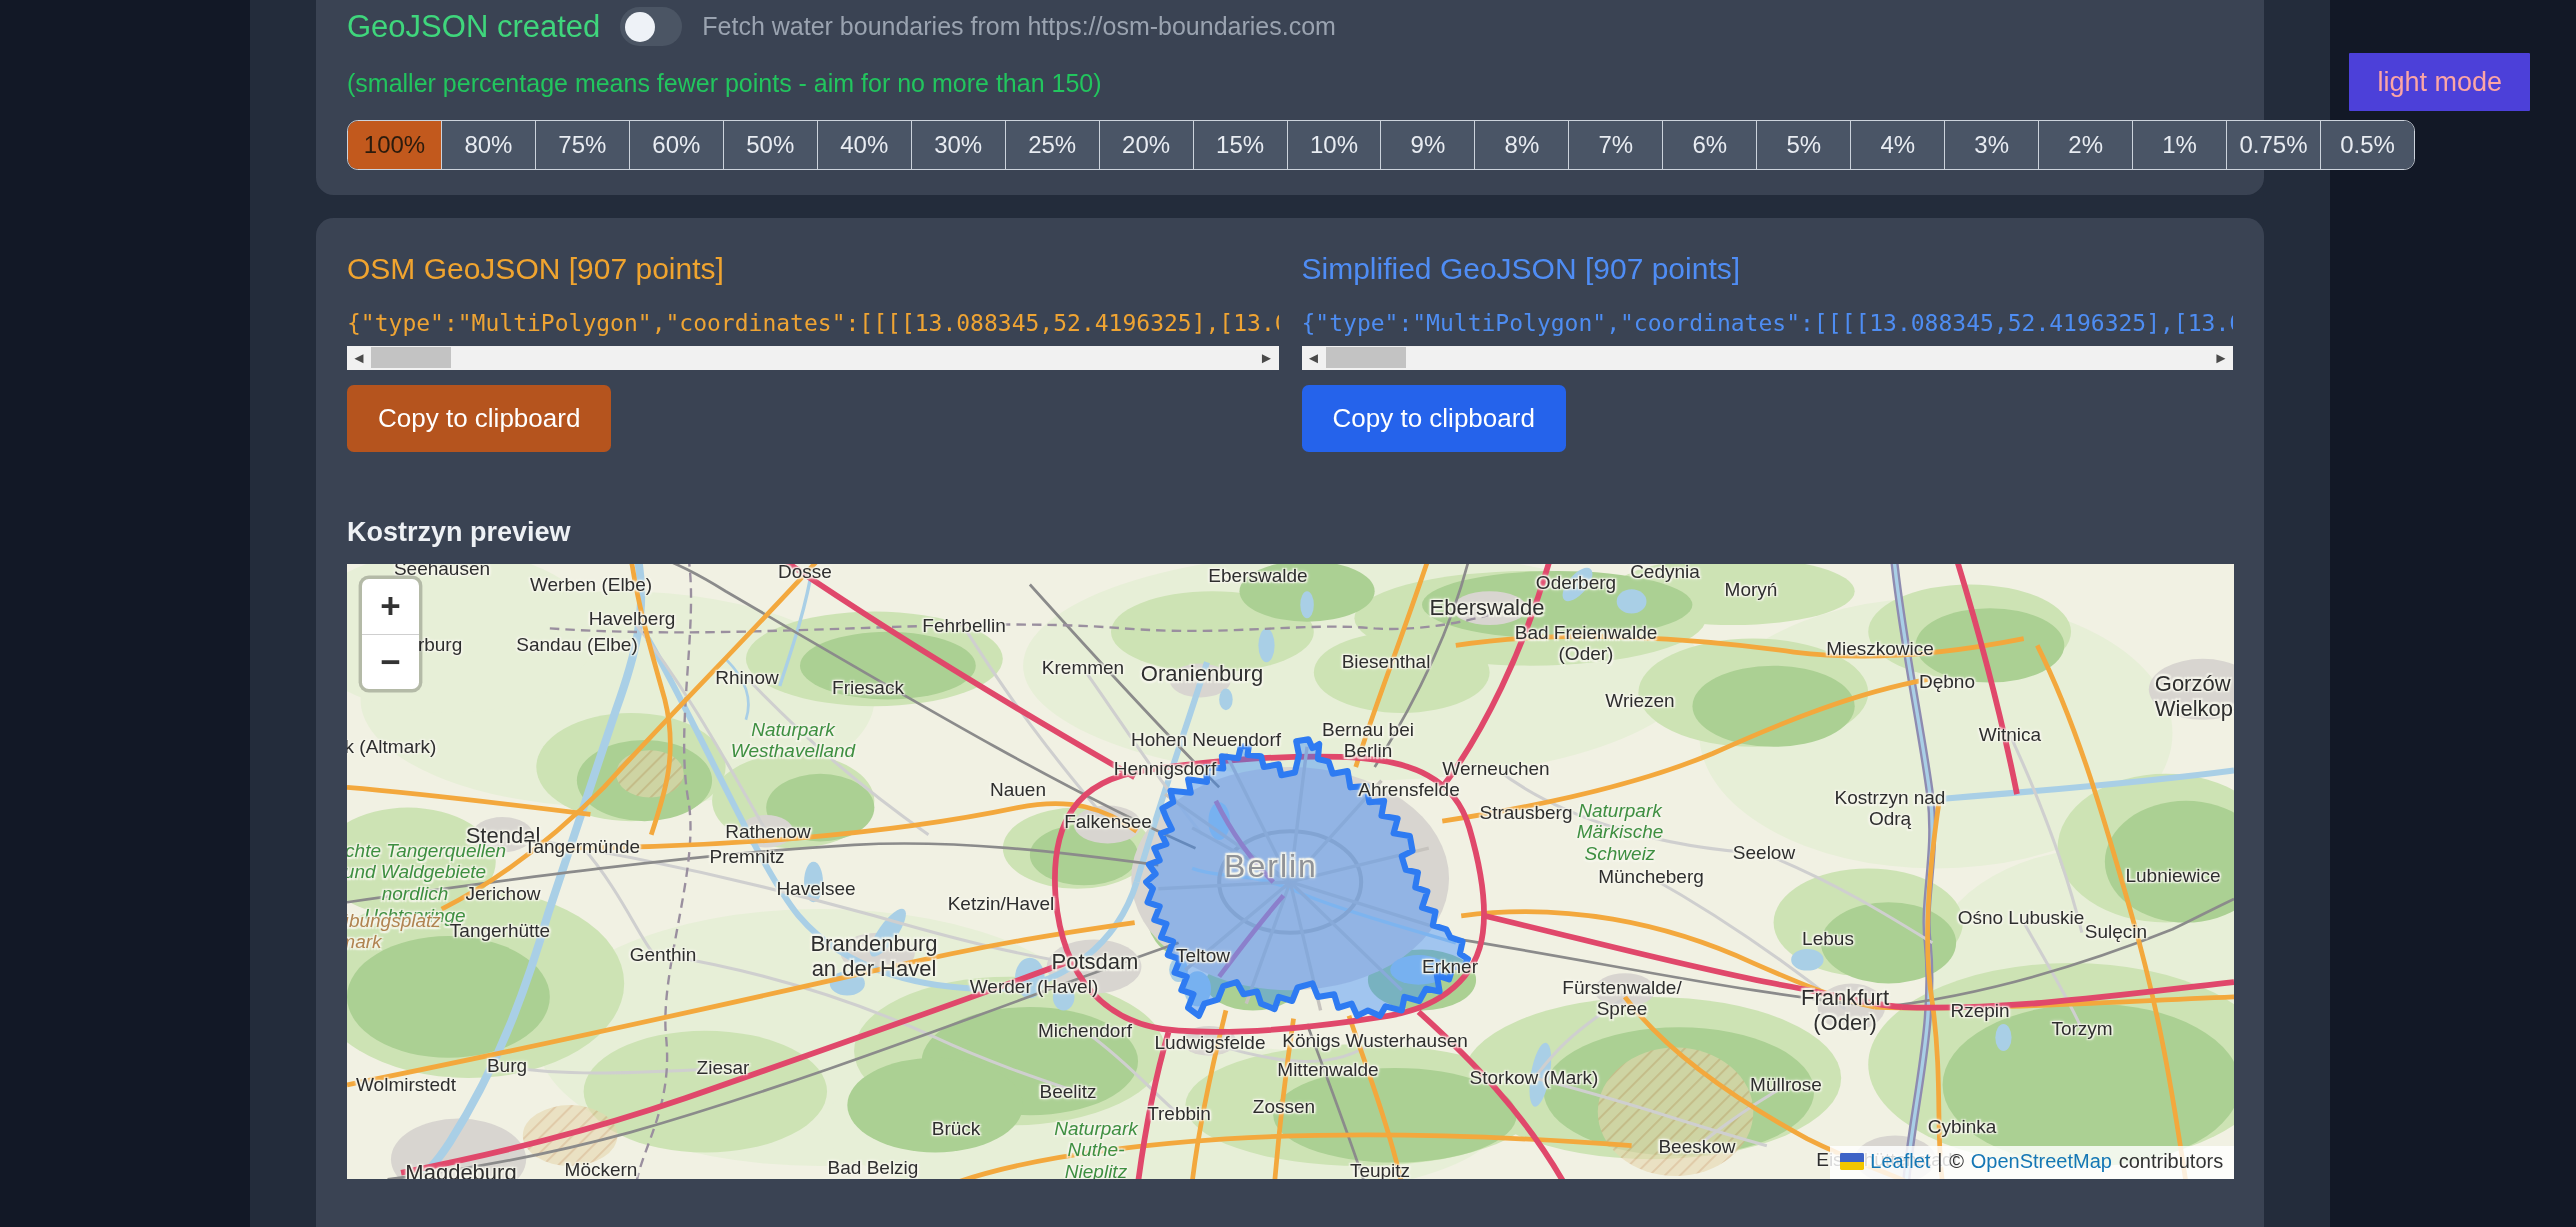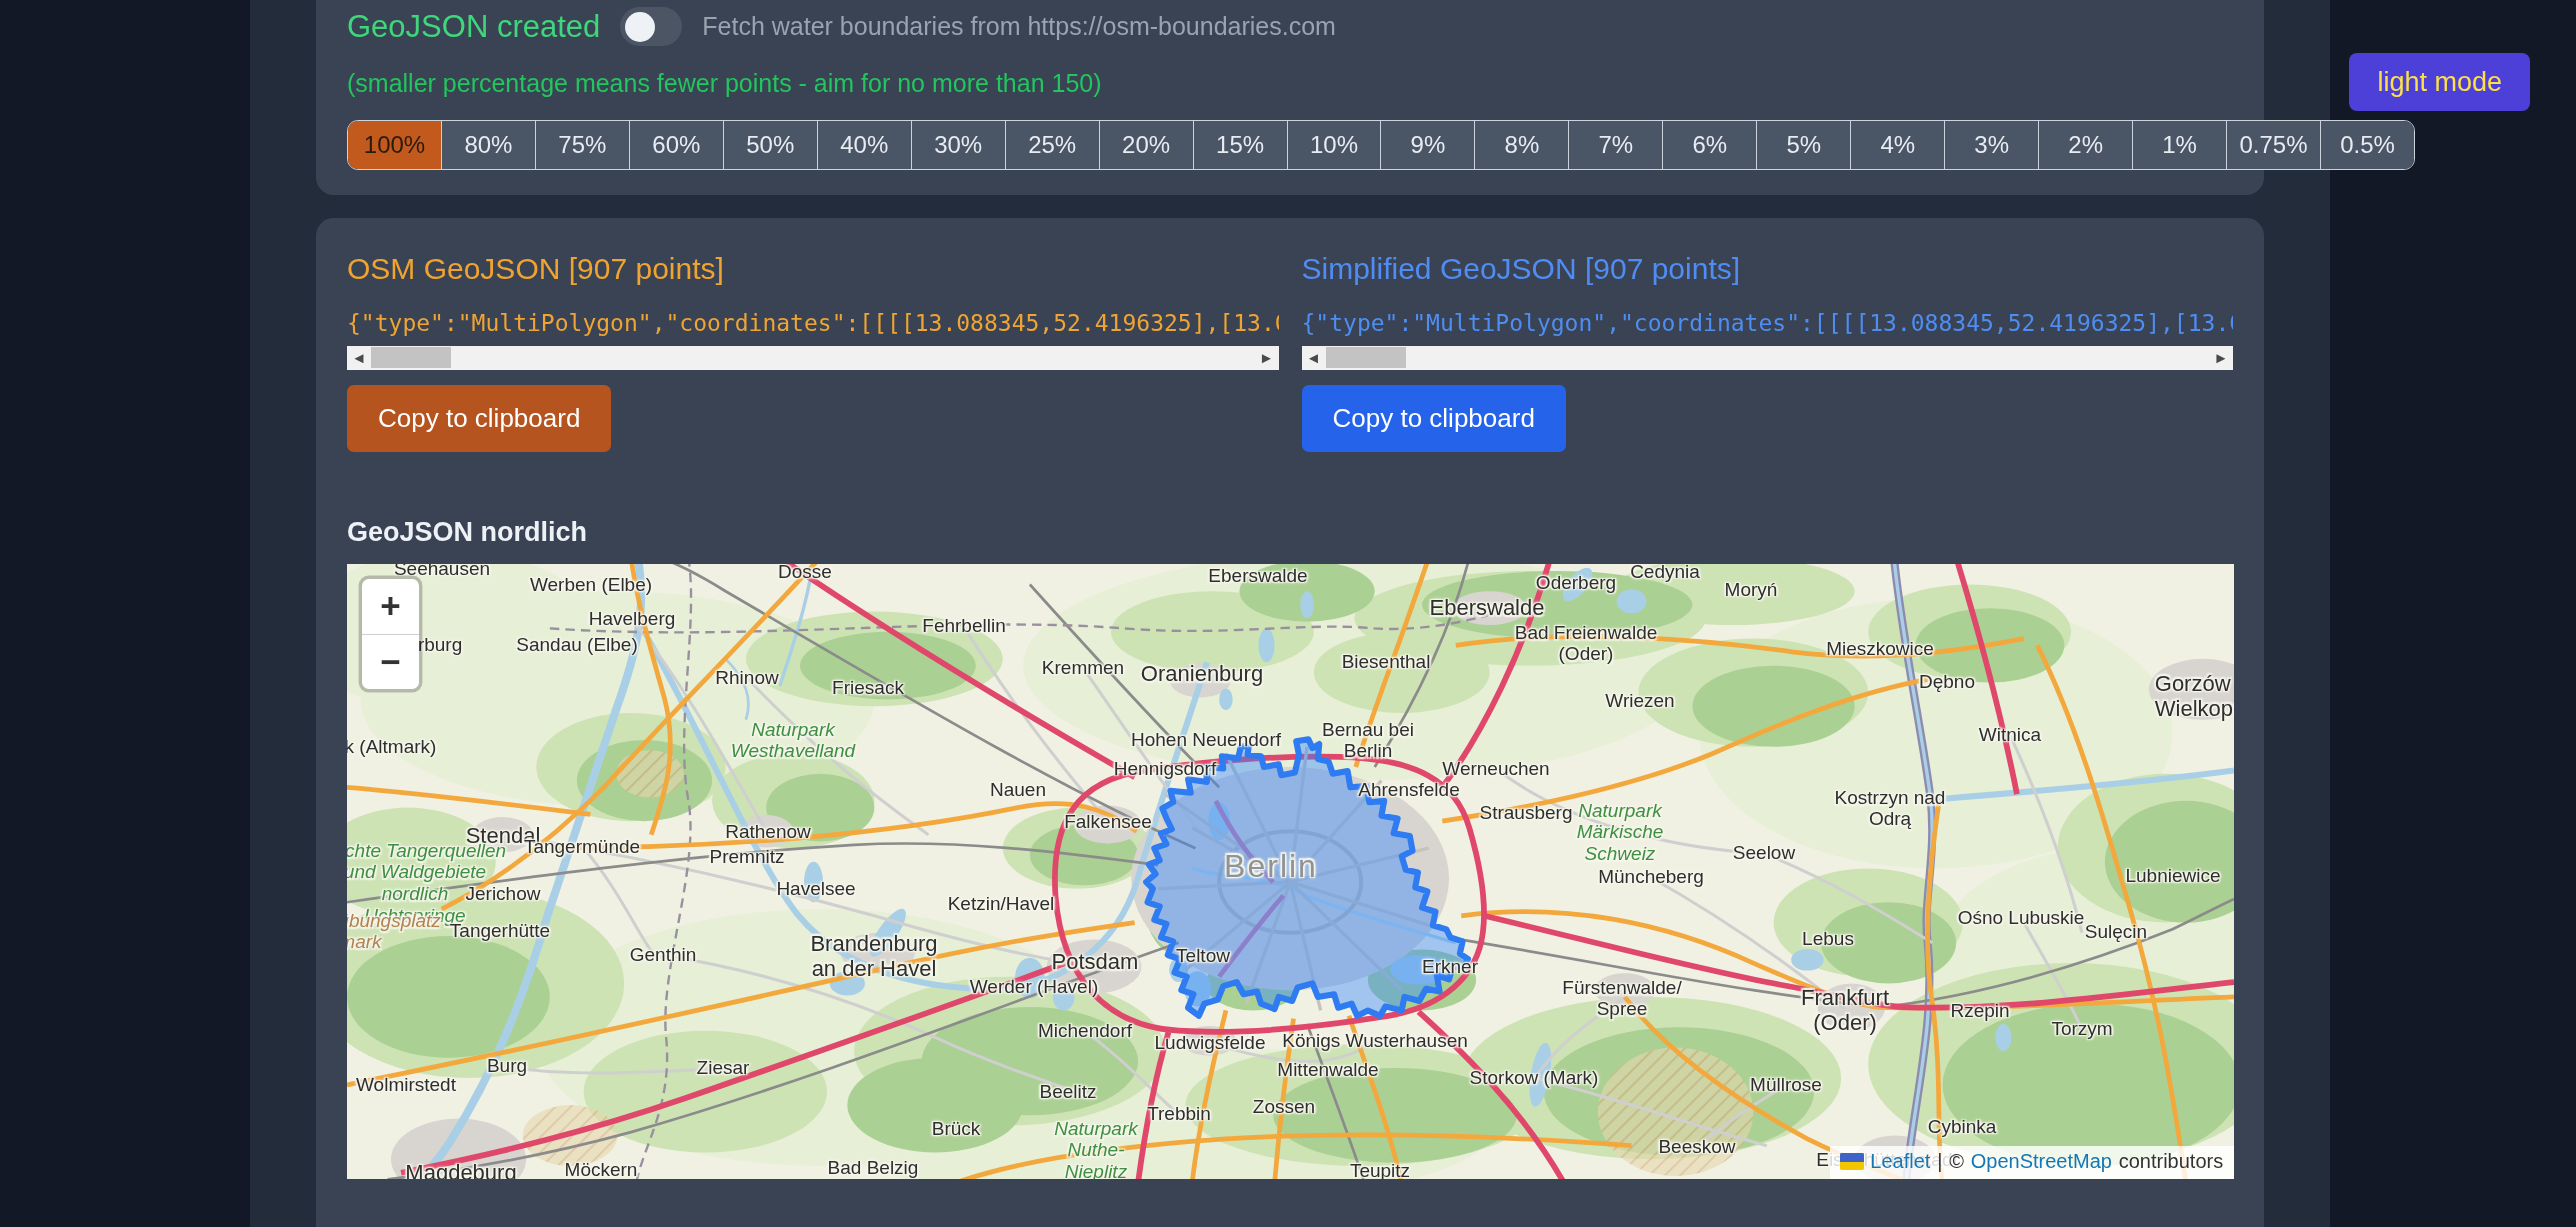--- a/index.html
+++ b/index.html
@@ -57,21 +57,21 @@
   .lbl.cut { text-align:left; }
 
   .zoom-ctl { position:absolute; left:15px; top:15px; width:57px; background:#fff; border-radius:6.8px; box-shadow:0 0 0 3.4px rgba(0,0,0,0.22); overflow:hidden; }
   .zoom-btn { width:57px; height:55px; display:flex; align-items:center; justify-content:center; font-size:35px; font-weight:bold; color:#333; cursor:pointer; }
   .zoom-btn + .zoom-btn { border-top:1.4px solid #cfcfcf; }
 
   .attribution { position:absolute; right:0; bottom:0; background:rgba(255,255,255,0.82); padding:4px 10.8px 5.4px 9.5px; font-size:20px; color:#333; display:flex; align-items:center; gap:6.8px; }
   .attribution a { color:#1577b5; text-decoration:none; cursor:pointer; }
   .flag { display:inline-block; width:24px; height:17px; background:linear-gradient(#3e63c6 50%, #f2c600 50%); border-radius:1.4px; }
 
-  .light-mode-btn { position:absolute; top:53px; right:46px; background:#4c40d9; color:#fde047; border:none; border-radius:8px; font-size:27px; padding:13.5px 28px; font-family:"Liberation Sans", sans-serif; cursor:pointer; }
+  .light-mode-btn { position:absolute; top:53px; right:46px; background:#4c40d9; color:#fca5a5; border:none; border-radius:1px; font-size:27px; padding:13.5px 28px; font-family:"Liberation Sans", sans-serif; cursor:pointer; }
 </style>
 </head>
 <body>
 
 <button class="light-mode-btn">light mode</button>
 
 <div class="container">
 
   <section class="card card-top">
     <div class="status-row">
@@ -131,21 +131,21 @@
           <div class="sb-btn">◄</div>
           <div class="sb-track">
               <div class="sb-thumb"></div>
             </div>
           <div class="sb-btn">►</div>
         </div>
         <button class="copy-btn simp">Copy to clipboard</button>
       </div>
     </div>
 
-    <h4 class="preview-title">GeoJSON nordlich</h4>
+    <h4 class="preview-title">Kostrzyn preview</h4>
 
     <div class="map">
       <svg width="1887" height="615" viewBox="0 0 2791 909">
         <defs>
           <pattern id="hatch" width="16" height="16" patternUnits="userSpaceOnUse" patternTransform="rotate(45)">
             <rect width="16" height="16" fill="#e6d7ae"></rect>
             <line x1="0" y1="0" x2="0" y2="16" stroke="#d5b183" stroke-width="6"></line>
           </pattern>
         </defs>
         <rect x="0" y="0" width="2791" height="909" fill="#f1f1e3"></rect>

